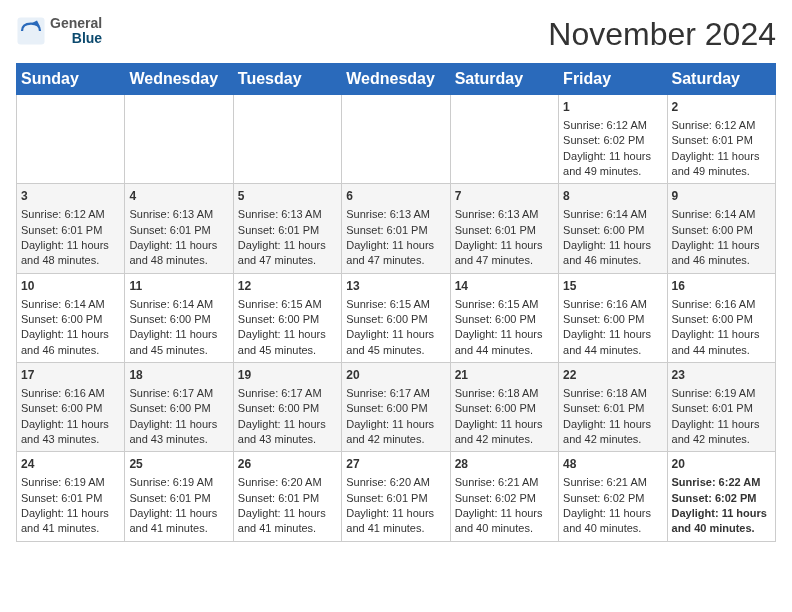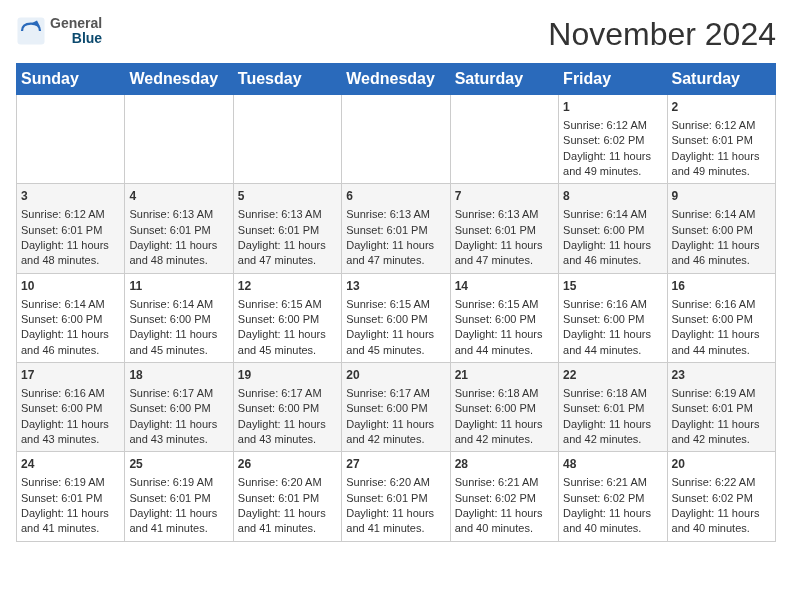--- a/index.html
+++ b/index.html
@@ -303,19 +303,19 @@
 Daylight: 11 hours and 40 minutes.</div>
         </td>
         <td>
           <div class="day-num">48</div>
           <div style="white-space: pre-line;">Sunrise: 6:21 AM
 Sunset: 6:02 PM
 Daylight: 11 hours and 40 minutes.</div>
         </td>
         <td>
           <div class="day-num">20</div>
-          <div style="white-space: pre-line;">Sunrise: 6:22 AM
+          <div style="white-space: pre-line; font-weight: bold;">Sunrise: 6:22 AM
 Sunset: 6:02 PM
 Daylight: 11 hours and 40 minutes.</div>
         </td>
       </tr>
     </tbody>
 </table>
 
 </body></html>

